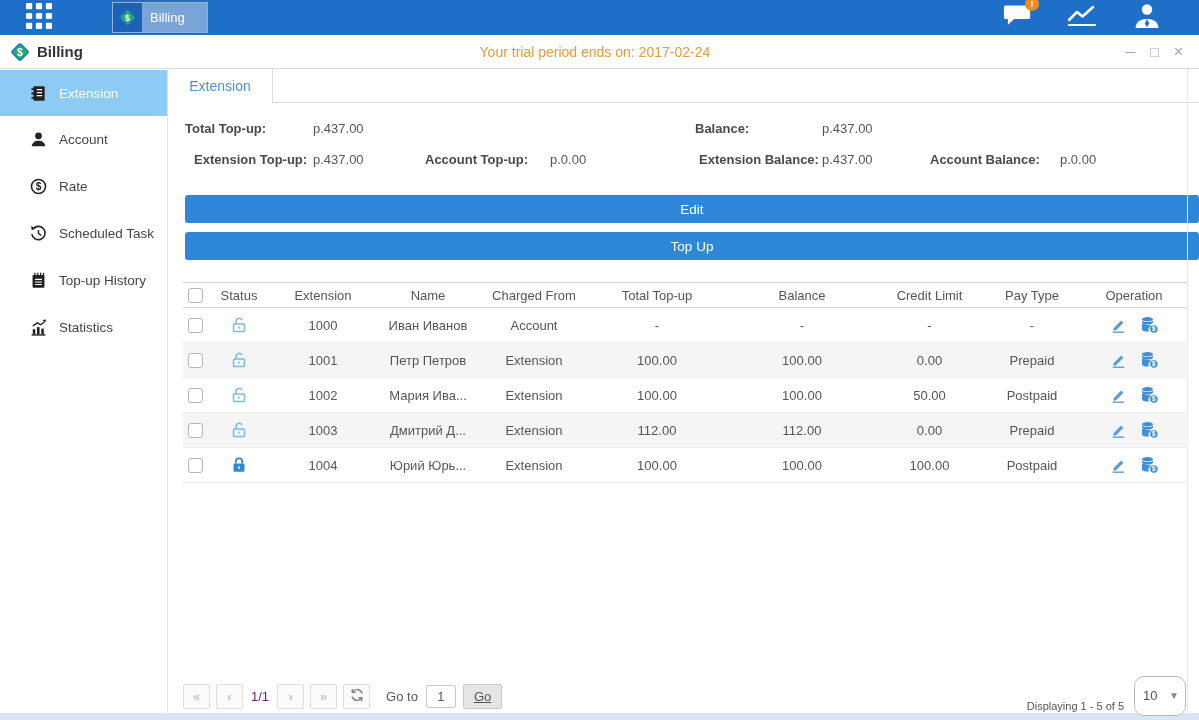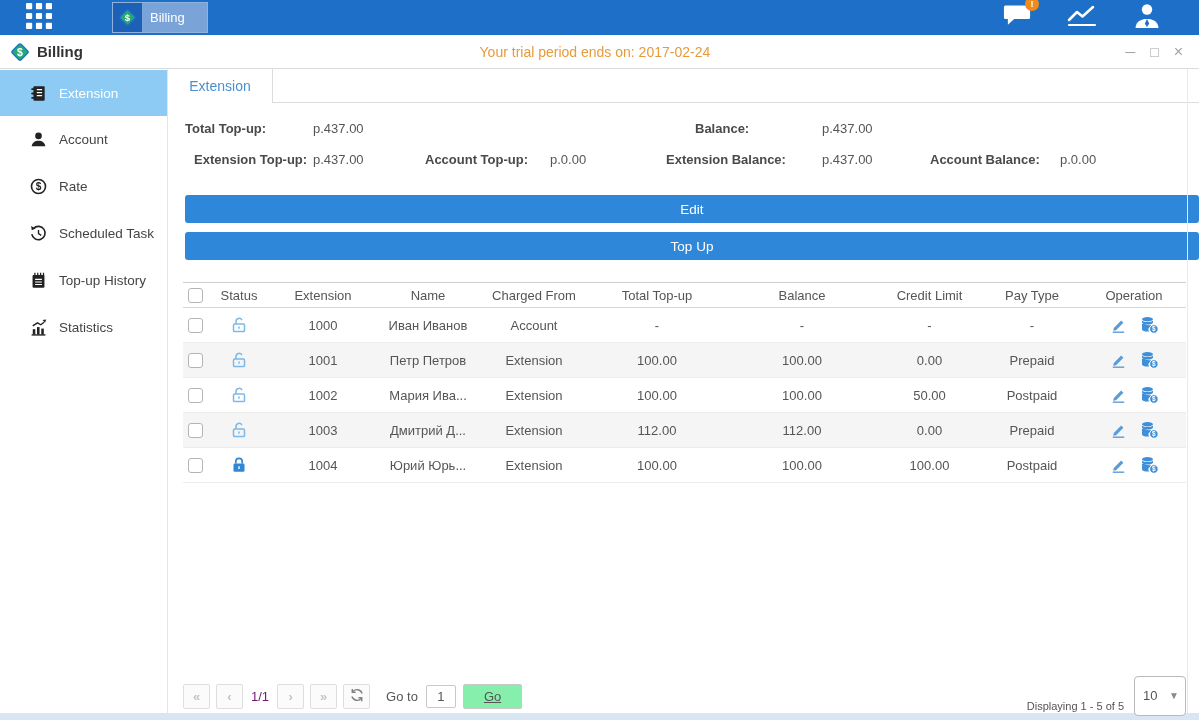--- a/index.html
+++ b/index.html
@@ -57,24 +57,24 @@
   .ops span { display:flex; cursor:pointer; }
   .statuscell span { display:inline-flex; vertical-align:middle; cursor:pointer; }
 
   
   .pagination { position:absolute; left:15px; right:13px; bottom:4px; height:26px; display:flex; align-items:center; }
   .pgbtn { width:27px; height:25px; border:1px solid #dedede; background:#fbfbfb; border-radius:2px; display:flex; align-items:center; justify-content:center; color:#c3c3c3; font-size:13px; font-weight:bold; margin-right:6px; cursor:pointer; }
   .pgbtn.enabled { color:#808080; }
   .pg-ind { color:#701a75; margin:0 8px 0 2px; font-size:13px; }
   .goto-label { color:#555; font-size:13px; margin:0 8px 0 10px; }
   .goto-input { width:30px; height:23px; border:1px solid #c9c9c9; border-radius:2px; text-align:center; font-size:13px; color:#555; font-family:inherit; margin-right:7px; }
-  .go-btn { height:25px; padding:0 20px; border:1px solid #c9c9c9; background:#86efac; border-radius:2px; font-size:13px; color:#555; font-family:inherit; cursor:pointer;text-decoration:underline; }
+  .go-btn { height:25px; padding:0 10px; border:1px solid #c9c9c9; background:#e5e5e5; border-radius:2px; font-size:13px; color:#555; font-family:inherit; cursor:pointer;text-decoration:underline; }
   .pag-right { margin-left:auto; display:flex; align-items:center; }
   .displaying { font-size:11px; color:#555; margin-right:10px;margin-top:20px; }
-  .pagesize { width:52px; height:40px; border:1px solid #b9b9b9; border-radius:4px; background:#fff; display:flex; align-items:center; padding:0 6px 1px 8px; font-size:13px; color:#555; cursor:pointer; }
+  .pagesize { width:52px; height:40px; border:1px solid #b9b9b9; border-radius:10px; background:#fff; display:flex; align-items:center; padding:0 6px 1px 8px; font-size:13px; color:#555; cursor:pointer; }
   .pagesize .caret { margin-left:auto; color:#888; font-size:10px; }
 
   .bottomstrip { height:7px; background:#d8e6f4; flex:0 0 auto; }
 </style>
 </head>
 <body>
 
 <div class="app">
 
   <div class="topbar">
@@ -229,21 +229,21 @@
 
       <div class="summary">
         <span class="lab r1" style="left:17px">Total Top-up:</span>
         <span class="val r1" style="left:145px">p.437.00</span>
         <span class="lab r1" style="left:527px">Balance:</span>
         <span class="val r1" style="left:654px">p.437.00</span>
         <span class="lab r2" style="left:26px">Extension Top-up:</span>
         <span class="val r2" style="left:145px">p.437.00</span>
         <span class="lab r2" style="left:257px">Account Top-up:</span>
         <span class="val r2" style="left:382px">p.0.00</span>
-        <span class="lab r2" style="left:498px">Extension Balance:</span>
+        <span class="lab r2" style="left:531px">Extension Balance:</span>
         <span class="val r2" style="left:654px">p.437.00</span>
         <span class="lab r2" style="left:762px">Account Balance:</span>
         <span class="val r2" style="left:892px">p.0.00</span>
       </div>
 
       <div class="btnrow">
         <button class="btn">Edit</button>
         <button class="btn">Top Up</button>
       </div>
 

